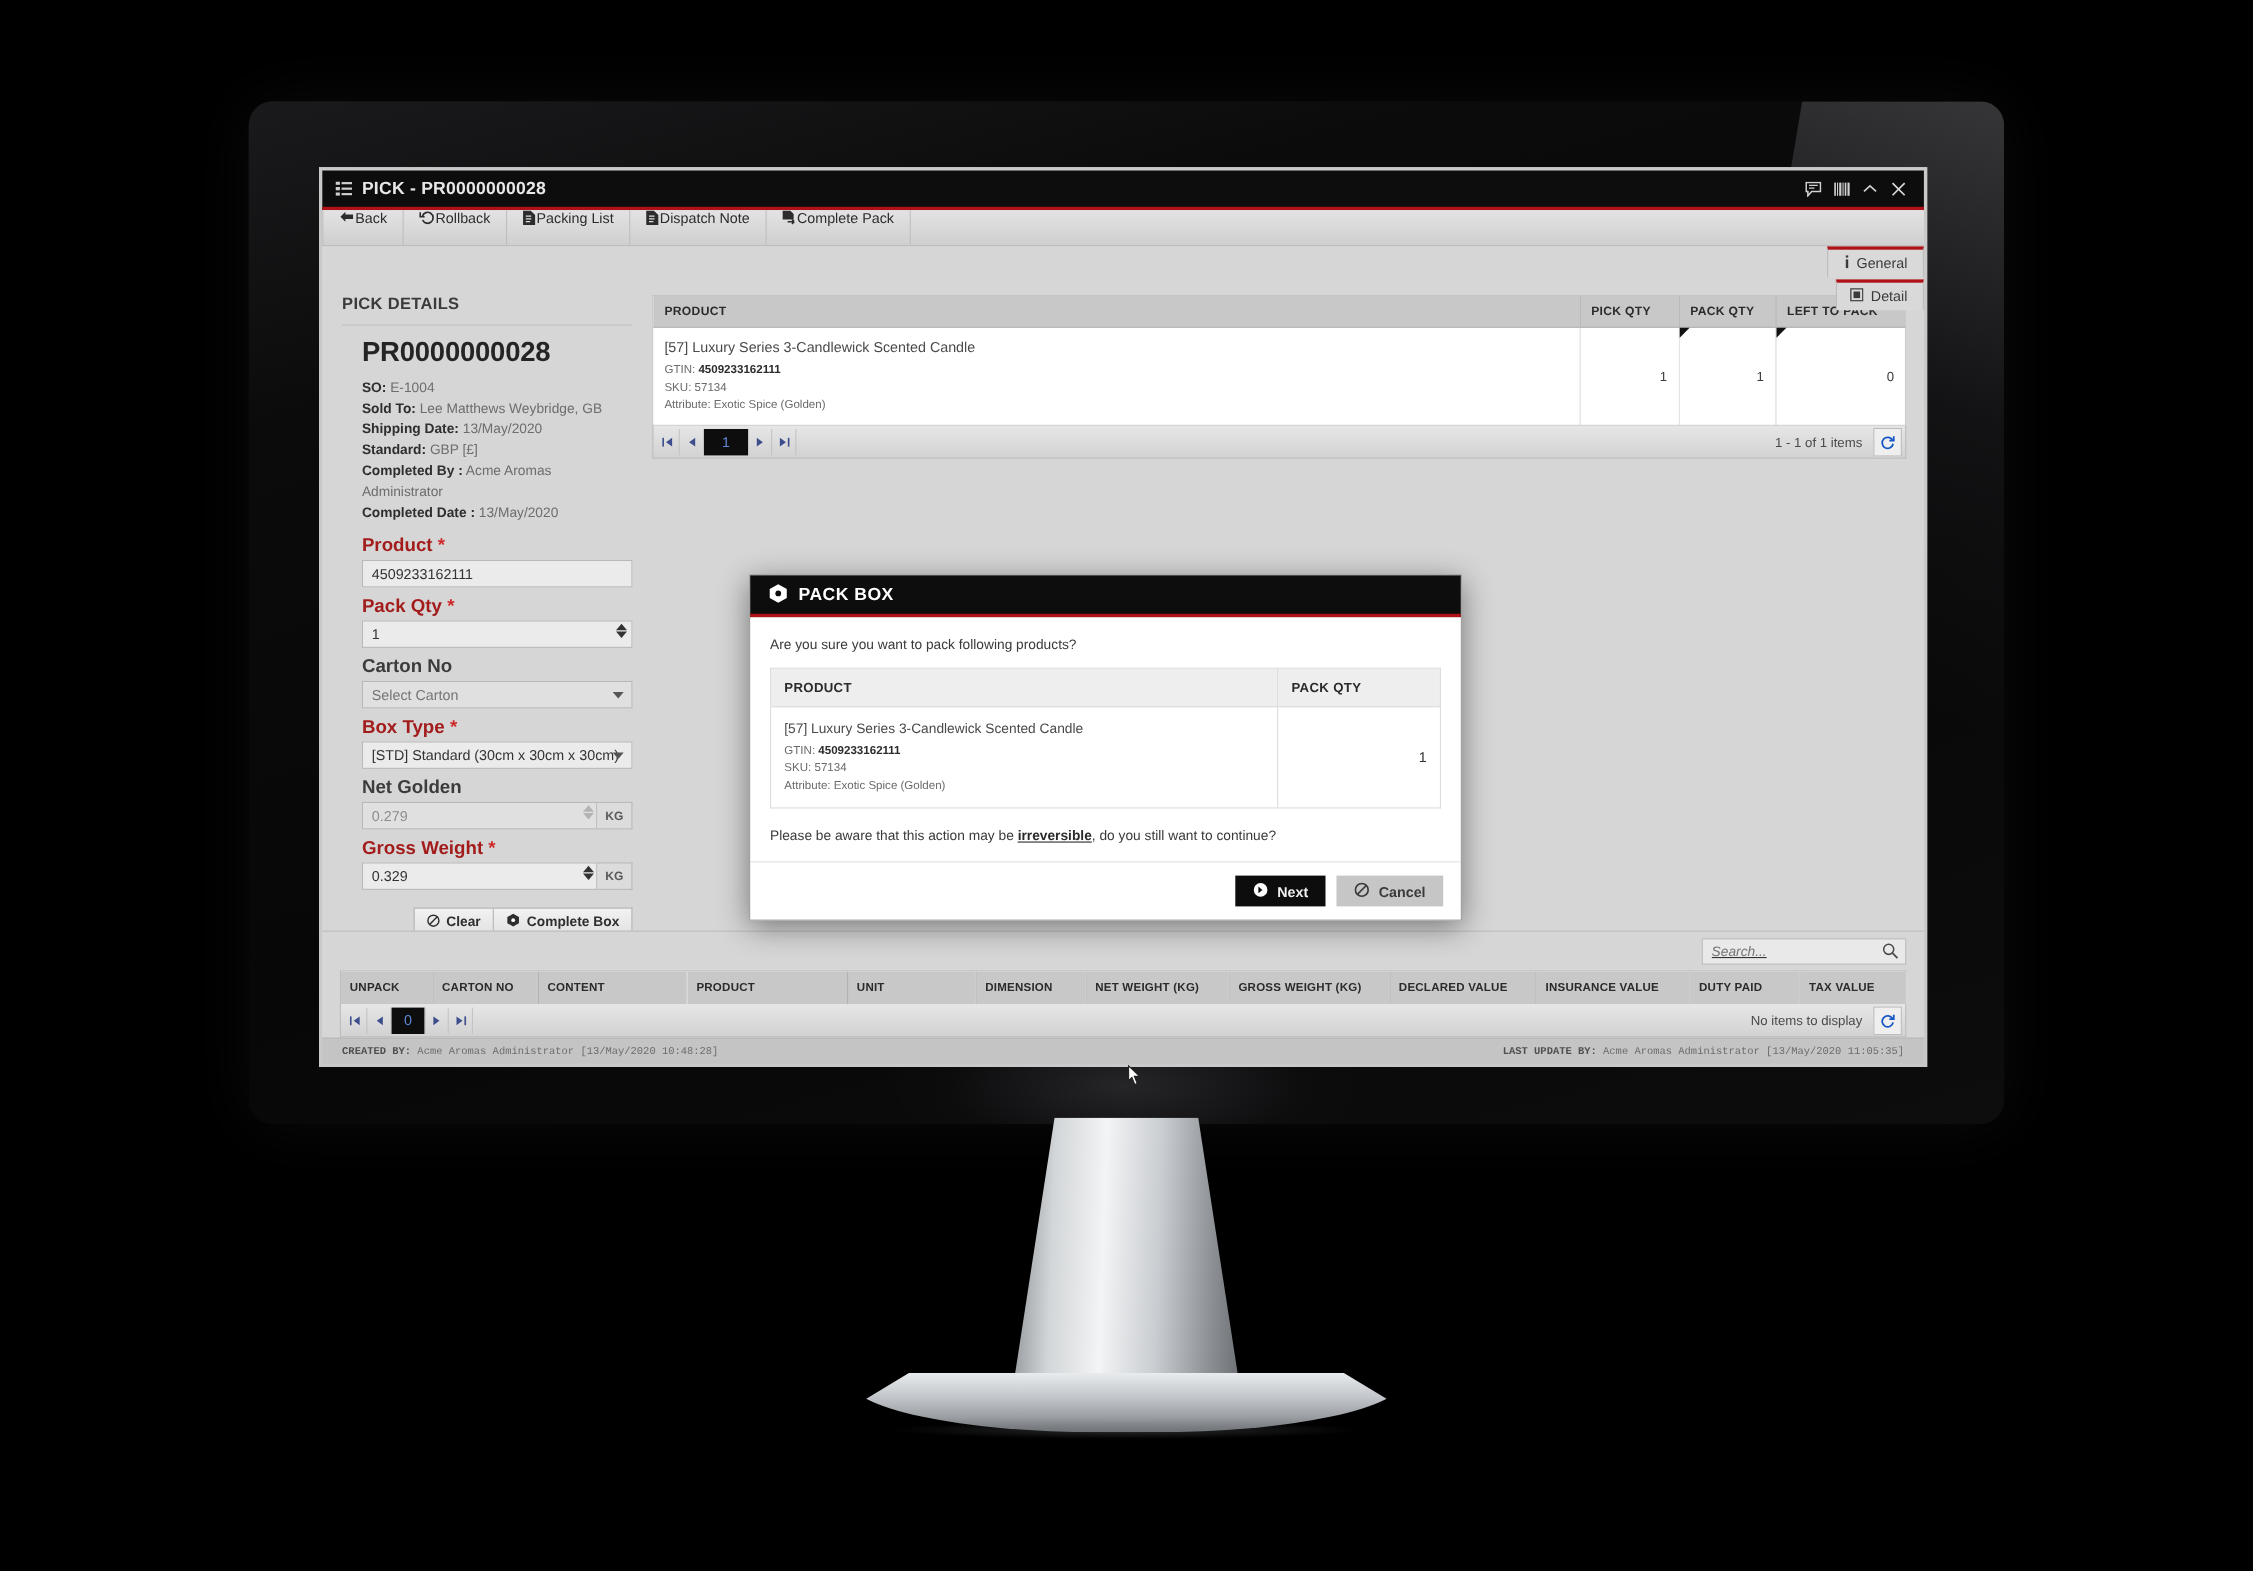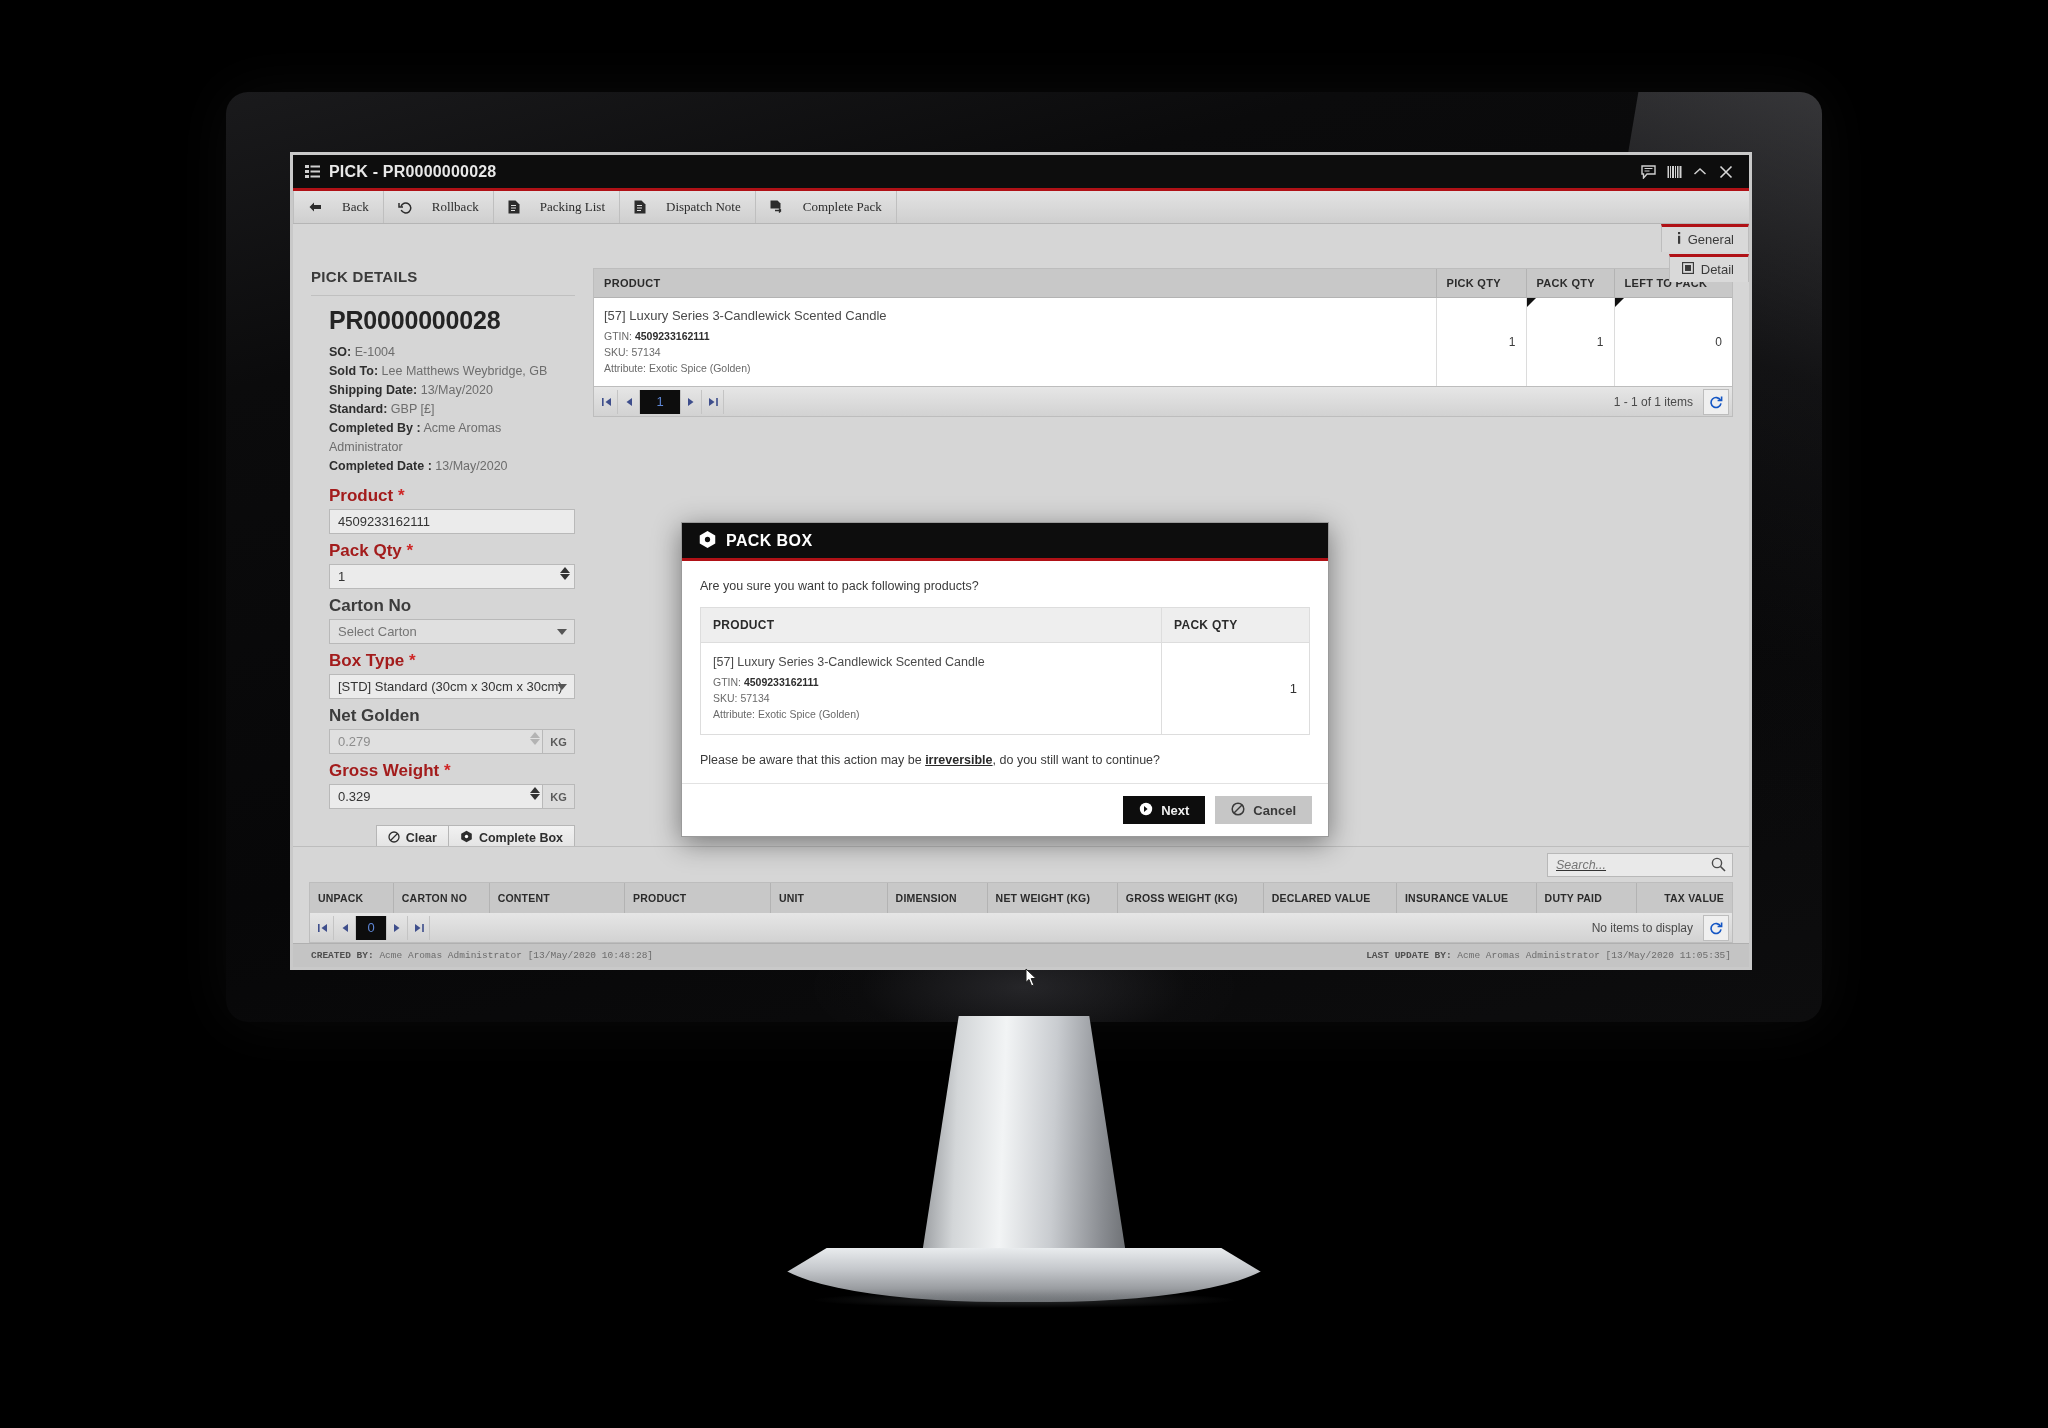--- a/index.html
+++ b/index.html
@@ -81,23 +81,23 @@
   .titlebar .tb-spacer { flex: 1; }
   .win-btn { width: 26px; height: 24px; display:flex; align-items:center; justify-content:center; color:#d8d8d8; cursor:pointer; }
   .win-btn svg { display:block; }
 
   .toolbar {
     height: 33px; background: linear-gradient(180deg,#e3e3e3 0%, #cfcfcf 100%);
     border-bottom: 1px solid #b5b5b5;
     display: flex; align-items: stretch; flex: none;
   }
   .tb-btn {
-    display: flex; align-items: center; gap: 20px;
+    display: flex; align-items: flex-start; gap: 1px;
     padding: 0 14px; border-right: 1px solid #bfbfbf;
-    font-size: 13px; color: #2c2c2c; cursor: pointer; white-space: nowrap; font-family: Liberation Serif, serif;
+    font-size: 13px; color: #2c2c2c; cursor: pointer; white-space: nowrap;
   }
   .tb-btn:first-child { border-left: 1px solid #bfbfbf; }
   .tb-btn svg { display:block; }
 
   
   .body-wrap { flex: 1; display: flex; flex-direction: column; background: #d6d6d6; position: relative; min-height:0; }
 
   .tabstrip-row { height: 30px; position: relative; background: #d6d6d6; flex:none; }
   .vtab {
     position: absolute; right: 0;
@@ -209,21 +209,21 @@
     font-family: inherit; font-size: 12.5px; font-style: italic; color:#8a8a8a; padding: 0 26px 0 8px;
   }
   .search-ico { position:absolute; right: 6px; top: 3px; }
 
   .bottom-grid { margin: 0 16px; border: 1px solid #bdbdbd; border-bottom:none; background:#fff; }
   table.bgrid { width:100%; border-collapse: collapse; table-layout: fixed; }
   table.bgrid th {
     background: #c8c8c8; color:#2b2b2b; font-size: 10.5px; font-weight:bold; letter-spacing:.2px;
     text-align:left; padding: 9px 8px; border-right:1px solid #b3b3b3; white-space: nowrap; overflow:hidden;
   }
-  table.bgrid th:last-child{ border-right:none;text-align:right; }
+  table.bgrid th:last-child{ border-right:none; }
   .bottom-pager { margin: 0 16px 0 16px; }
 
   .statusbar {
     height: 24px; background: #c4c4c4; border-top: 1px solid #b0b0b0;
     display:flex; align-items:center; justify-content:space-between; padding: 0 18px;
     font-family: "Liberation Mono", monospace; font-size: 9.5px; color: #6c6c6c; flex:none;
   }
   .statusbar b { color: #4f4f4f; }
 
   

